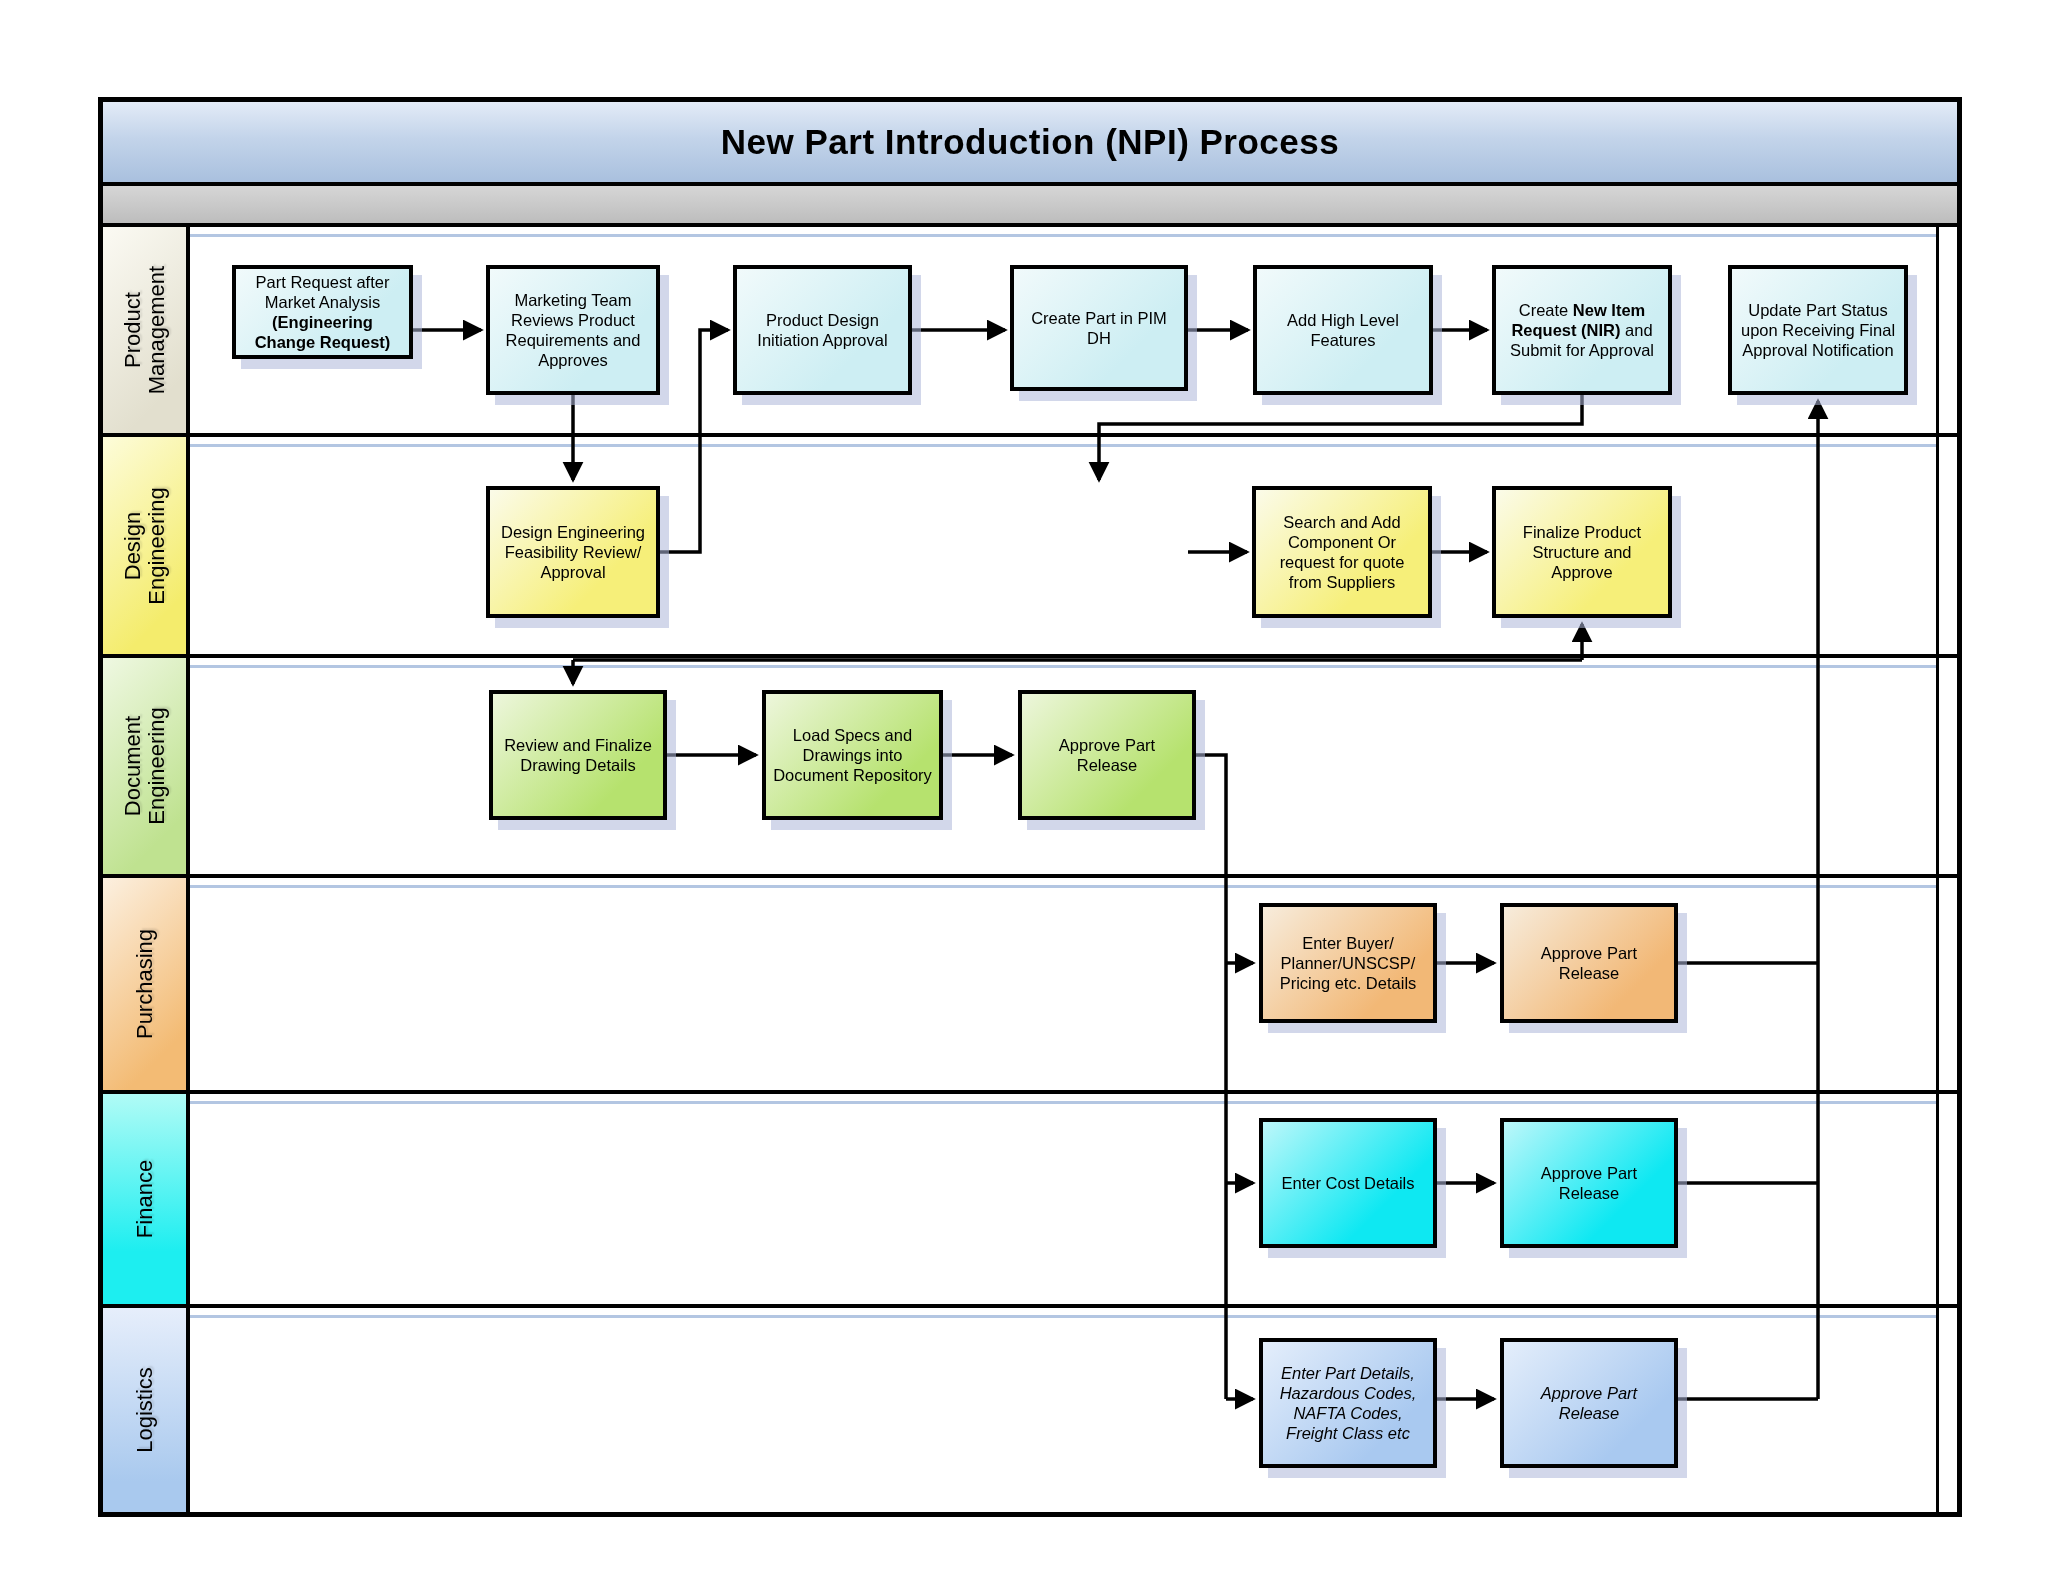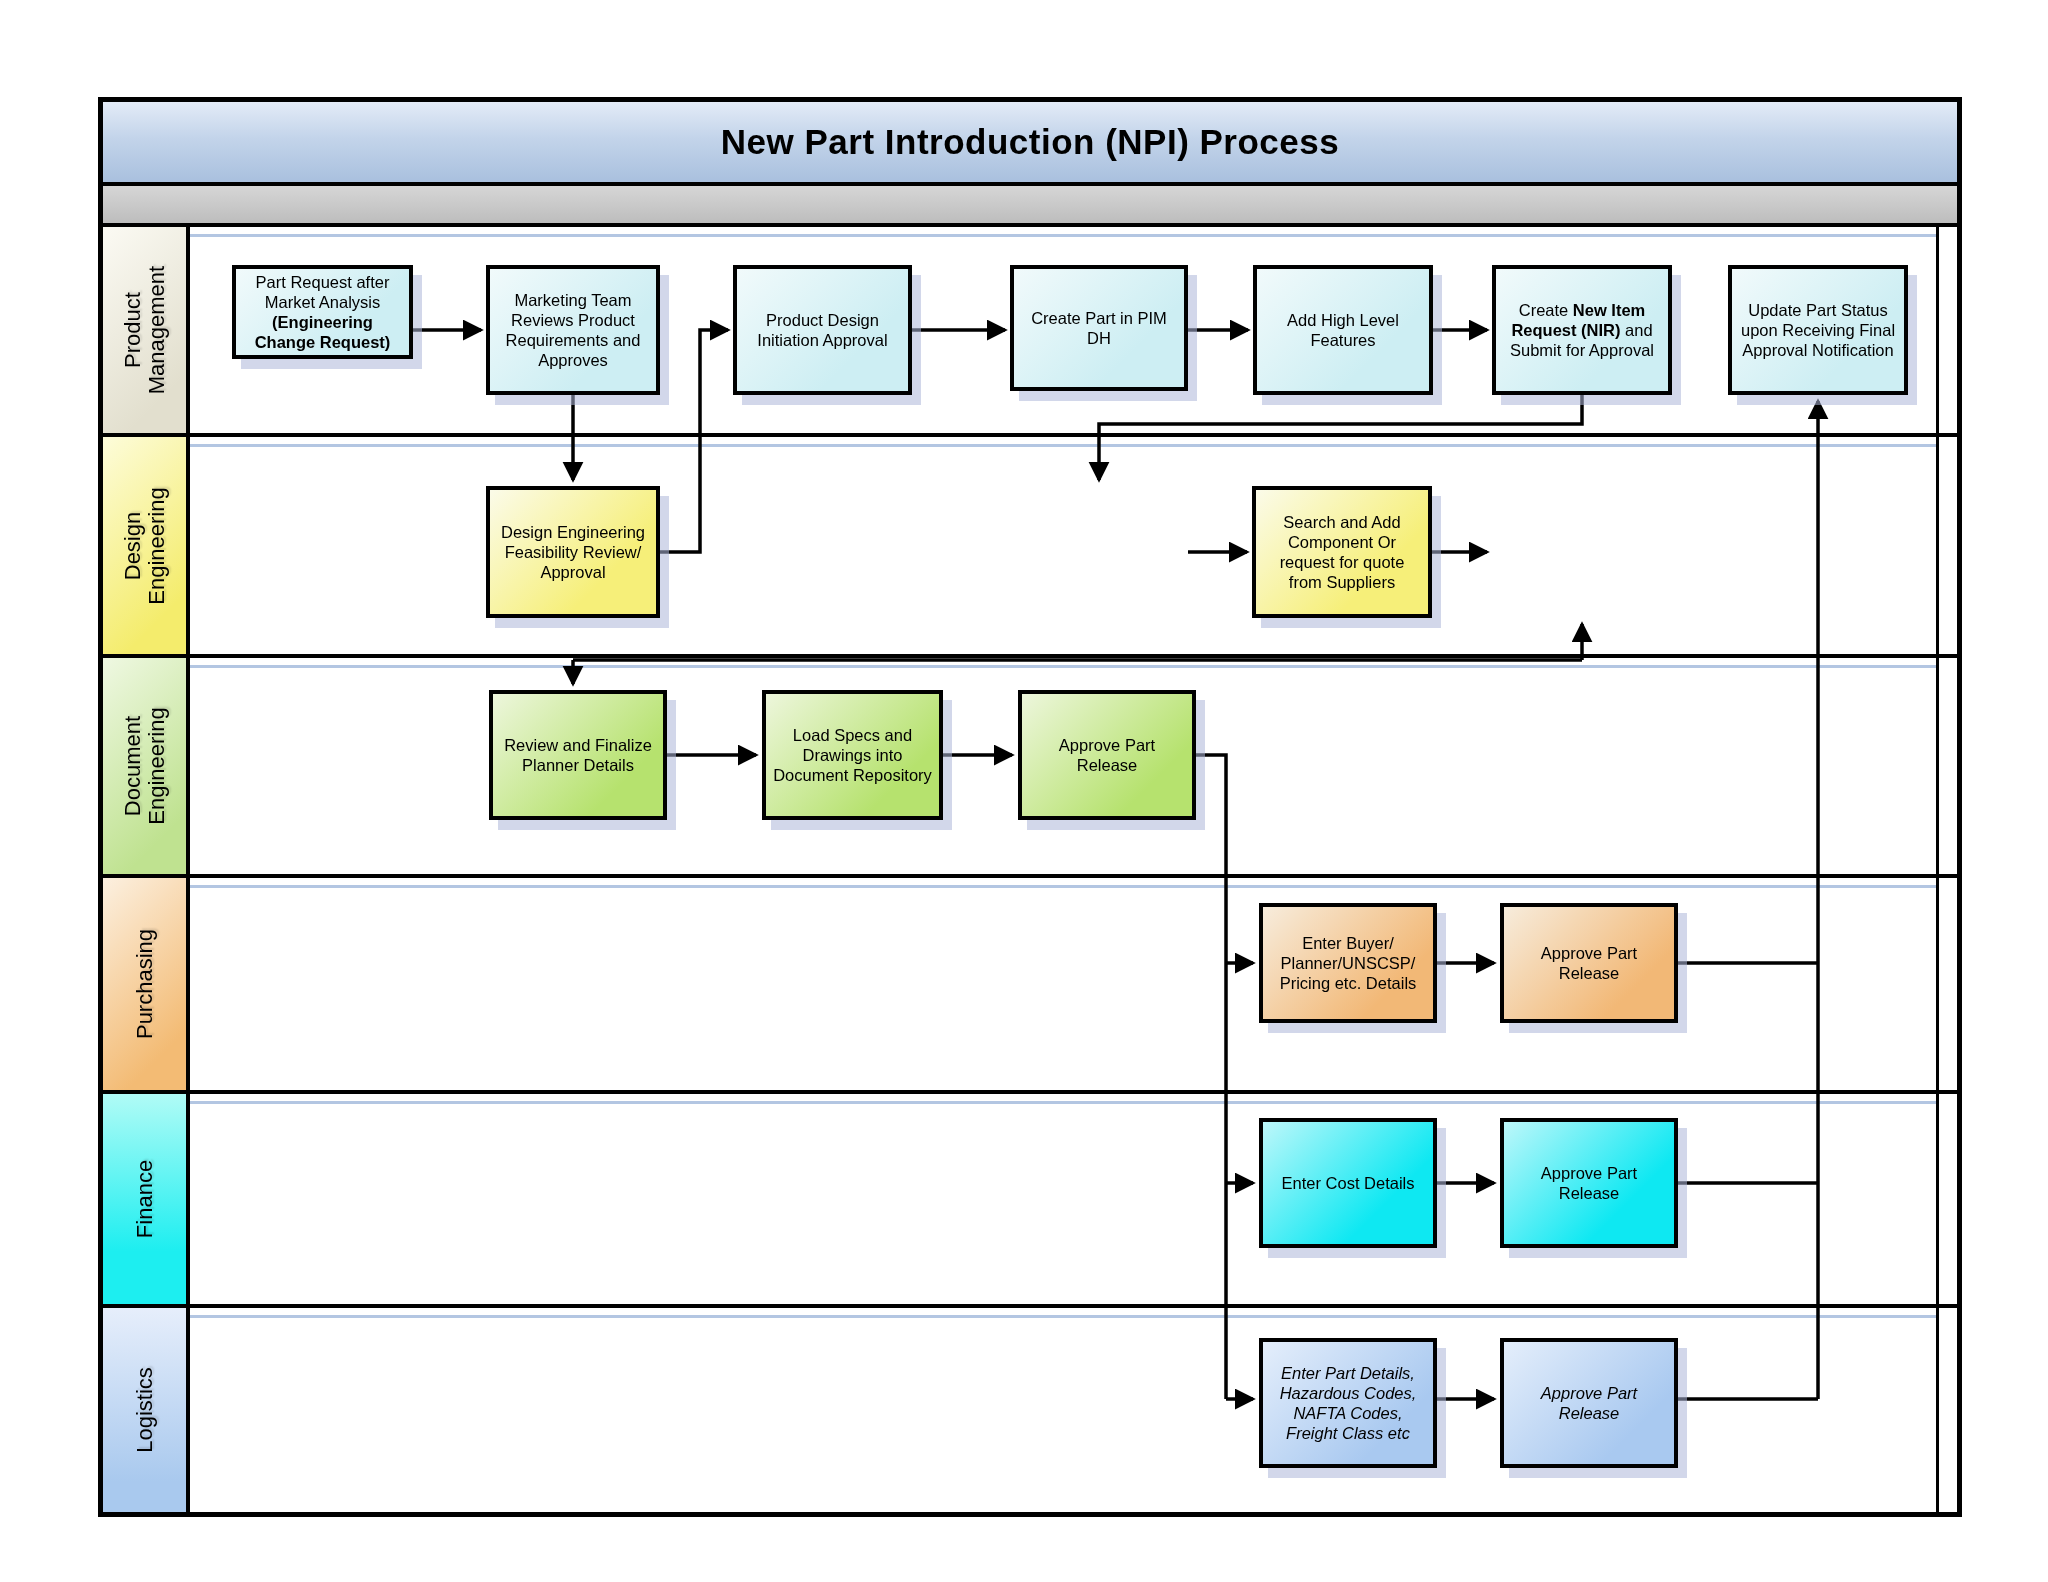--- a/index.html
+++ b/index.html
@@ -157,23 +157,26 @@
   <div class="node c-pm" style="left:1728px;top:265px;width:180px;height:130px">
     <span>Update Part Status upon Receiving Final Approval Notification</span>
   </div>
 
   <div class="node c-de" style="left:486px;top:486px;width:174px;height:132px">
     <span>Design Engineering Feasibility Review/ Approval</span>
   </div>
   <div class="node c-de" style="left:1252px;top:486px;width:180px;height:132px">
     <span>Search and Add Component Or request for quote from Suppliers</span>
   </div>
+  <div class="node c-de" style="left:1492px;top:486px;width:180px;height:132px">
+    <span>Finalize Product Structure and Approve</span>
+  </div>
 
   <div class="node c-doc" style="left:489px;top:690px;width:178px;height:130px">
-    <span>Review and Finalize Planner Details</span>
+    <span>Review and Finalize Drawing Details</span>
   </div>
   <div class="node c-doc" style="left:762px;top:690px;width:181px;height:130px">
     <span>Load Specs and Drawings into Document Repository</span>
   </div>
   <div class="node c-doc" style="left:1018px;top:690px;width:178px;height:130px">
     <span>Approve Part Release</span>
   </div>
 
   <div class="node c-pur" style="left:1259px;top:903px;width:178px;height:120px">
     <span>Enter Buyer/ Planner/UNSCSP/ Pricing etc. Details</span>

